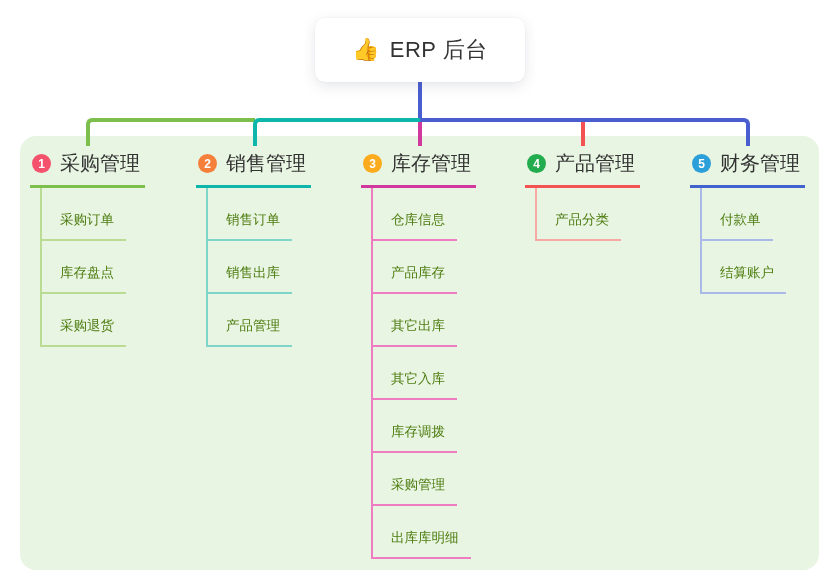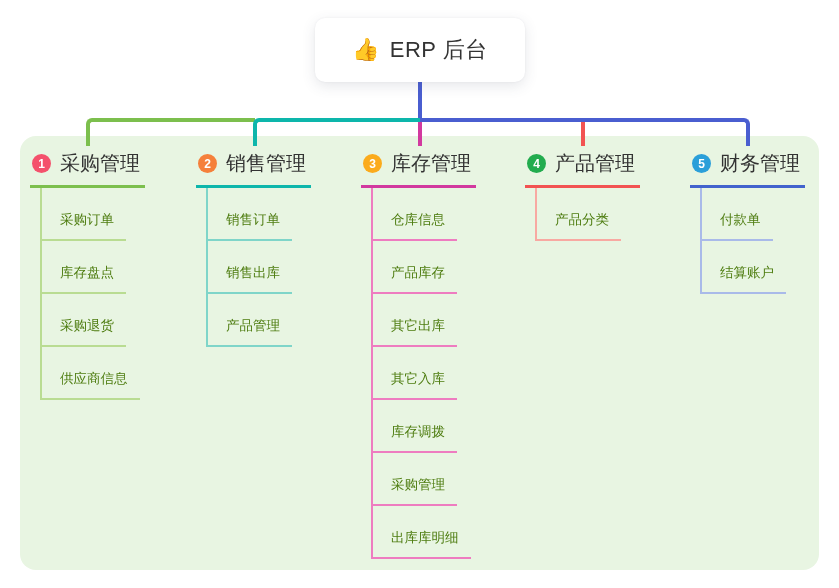--- a/index.html
+++ b/index.html
@@ -149,21 +149,20 @@
 
   <div class="branch b1" style="--main: #7cbf4d; --sub: #b9dc92; --circle: #f4516c;">
     <div class="branch-label">
       <span class="num-badge">1</span>
       <span class="branch-text">采购管理</span>
     </div>
     <div class="items">
       <div class="item">采购订单</div>
       <div class="item">库存盘点</div>
       <div class="item">采购退货</div>
-      <div class="item">供应商信息</div>
     </div>
   </div>
 
   <div class="branch b2" style="--main: #0db6ab; --sub: #7fd5c9; --circle: #f5803b;">
     <div class="branch-label">
       <span class="num-badge">2</span>
       <span class="branch-text">销售管理</span>
     </div>
     <div class="items">
       <div class="item">销售订单</div>

